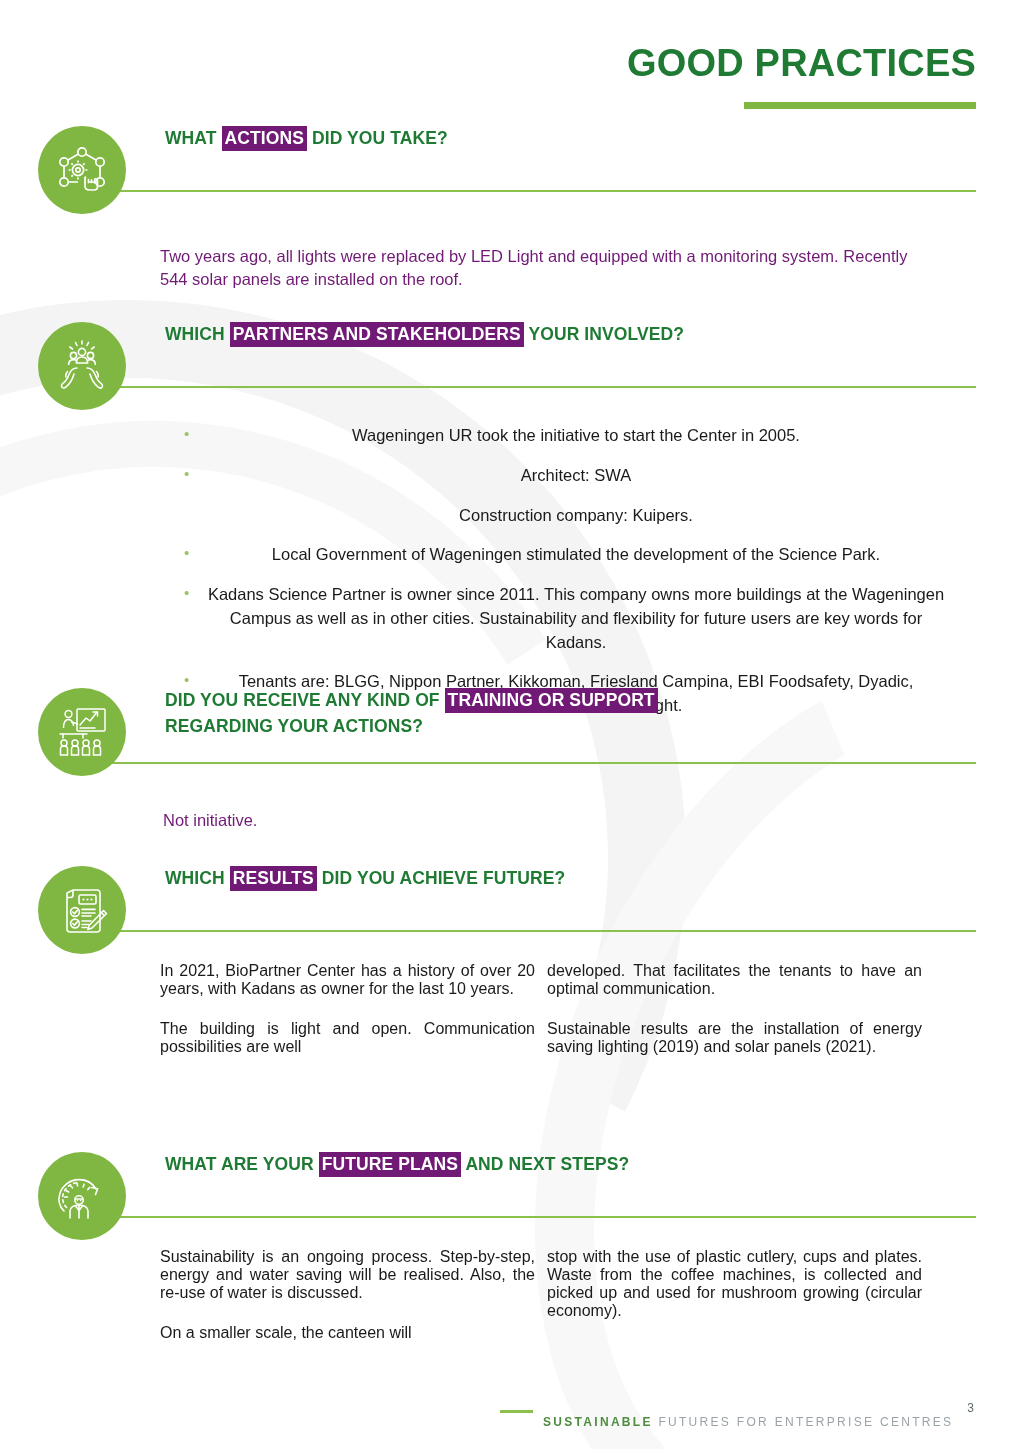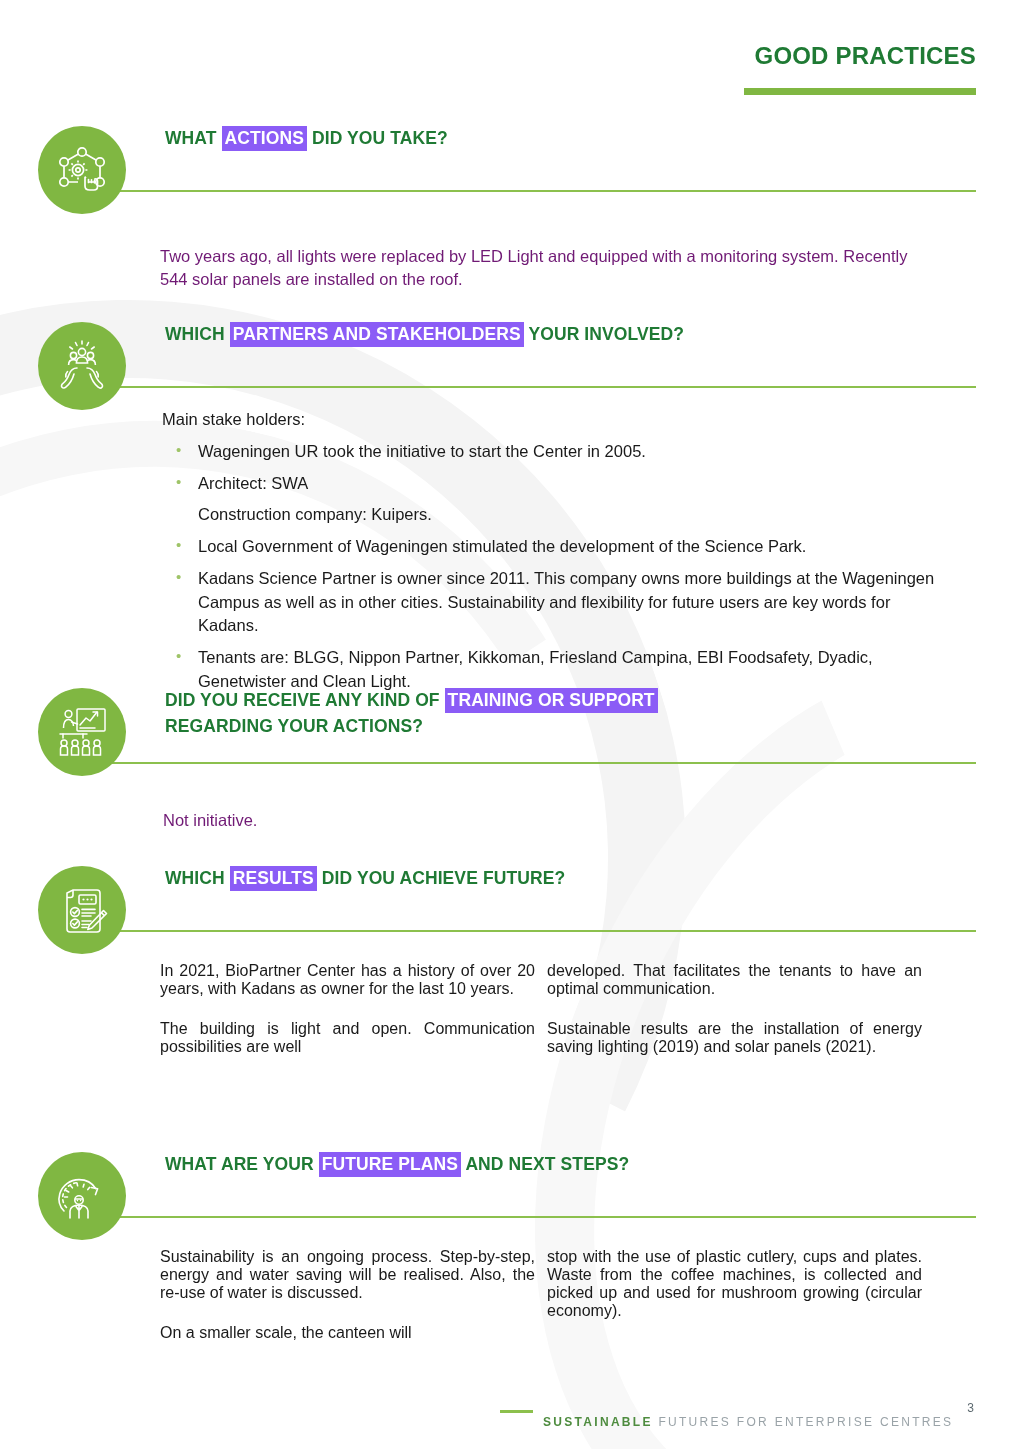--- a/index.html
+++ b/index.html
@@ -64,21 +64,21 @@
   }
 
   
   .doc-header {
     position: absolute;
     top: 44px;
     right: 48px;
     text-align: right;
   }
   .doc-title {
-    font-size: 24px;
+    font-size: 38px;
     font-weight: bold;
     color: #1f7a34;
     letter-spacing: 0.2px;
     line-height: 1;
     margin: 0;
     white-space: nowrap;
   }
   .title-rule {
     margin-top: 20px;
     margin-left: auto;
@@ -117,21 +117,21 @@
   .sec-heading {
     font-size: 17.5px;
     font-weight: bold;
     color: #1f7a34;
     letter-spacing: 0.1px;
     line-height: 1.48;
     padding-left: 53px;
     margin: 0;
   }
   .hl {
-    background: #8b5cf6;
+    background: #701a75;
     color: #ffffff;
     padding: 2px 3px 3px 3px;
     box-decoration-break: clone;
     -webkit-box-decoration-break: clone;
   }
   .sec-rule {
     position: absolute;
     left: 112px;
     right: 48px;
     height: 2px;
@@ -154,21 +154,22 @@
   }
   .bullets .lead { margin: 0 0 0 2px; }
   .bullets ul {
     list-style: none;
     margin: 0;
     padding: 0;
   }
   .bullets li {
     position: relative;
     padding-left: 30px;
-    margin: 8px;
+    margin: 16px;
+    text-align: center;
   }
   .bullets li::before {
     content: "•";
     position: absolute;
     left: 8px;
     top: -1px;
     color: #9fc468;
     font-size: 15px;
   }
   .bullets li.nobullet::before { content: ""; }
@@ -277,21 +278,20 @@
         </svg>
       </div>
       <div class="sec-headwrap">
         <p class="sec-heading">
           <span>WHICH </span><span class="hl">PARTNERS AND STAKEHOLDERS</span><span> YOUR INVOLVED?</span>
         </p>
       </div>
       <div class="sec-rule" style="top:64px;"></div>
 
       <div class="bullets" style="left:160px; right:62px; top:86px;">
-        <p class="lead">Main stake holders:</p>
         <ul>
           <li>Wageningen UR took the initiative to start the Center in 2005.</li>
           <li> Architect: SWA</li>
           <li class="nobullet">Construction company: Kuipers.</li>
           <li>Local Government of Wageningen stimulated the development of the Science Park.</li>
           <li>Kadans Science Partner is owner since 2011. This company owns more buildings at the Wageningen Campus as well as in other cities. Sustainability and flexibility for future users are key words for Kadans.</li>
           <li>Tenants are: BLGG, Nippon Partner, Kikkoman, Friesland Campina, EBI Foodsafety, Dyadic, Genetwister and Clean Light.</li>
         </ul>
       </div>
     </div>

